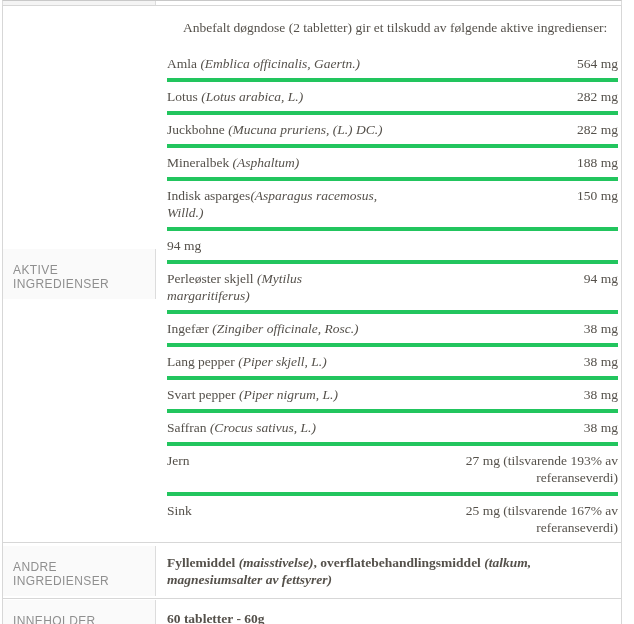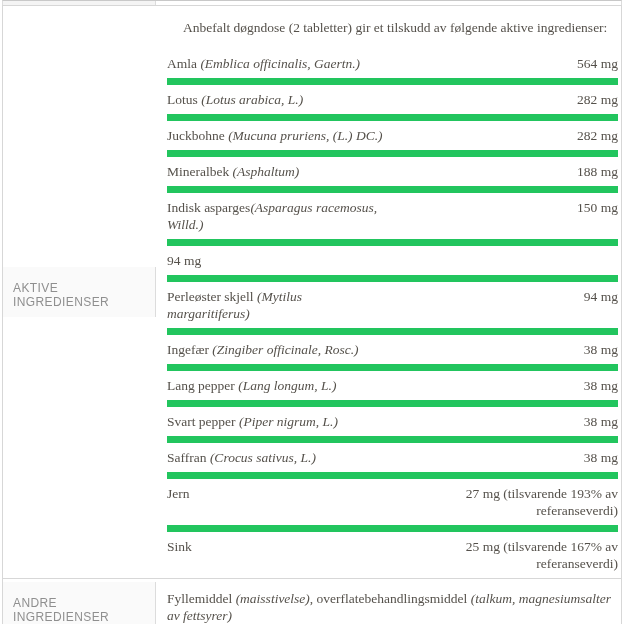--- a/index.html
+++ b/index.html
@@ -38,29 +38,29 @@
     padding: 14px 8px 8px 10px;
     font-family: "Liberation Sans", sans-serif;
     font-size: 12px; letter-spacing: 0.4px;
     color: #8f8f8f;
   }
   .content-cell {
     flex: 1 1 auto; min-width: 0;
     padding: 0 3px 0 11px;
     color: #55514b; font-size: 13.5px; line-height: 17px;
   }
-  .content-cell.simple { padding-top: 11px; padding-bottom: 10px; }
+  .content-cell.simple { padding-top: 11px; padding-bottom: 10px; font-weight: bold; }
 
   .intro { margin: 13px 0 13px 16px; white-space: nowrap; }
 
   .ing-row {
     display: flex; align-items: flex-start;
     padding: 6px 0;
   }
-  .ing-row:not(:first-child) { border-top: 7px solid #22c55e; }
+  .ing-row:not(:first-child) { border-top: 4px solid #22c55e; }
   .ing-name { flex: 1 1 auto; white-space: pre-line; padding-right: 8px; }
   .ing-amount {
     flex: 0 0 auto; max-width: 200px;
     text-align: right; white-space: pre-line; font-family: Liberation Serif, serif;
   }
   .latin { font-style: italic; margin-top: 12px; }
   .seg { font-style: normal; }
   .seg.italic { font-style: italic; }
 </style>
 </head>
@@ -114,21 +114,21 @@
 margaritiferus)</span></div>
             <div class="ing-amount">94 mg</div>
           </div>
 
           <div class="ing-row">
             <div class="ing-name"><span>Ingefær </span><span class="latin">(Zingiber officinale, Rosc.)</span></div>
             <div class="ing-amount">38 mg</div>
           </div>
 
           <div class="ing-row">
-            <div class="ing-name"><span>Lang pepper </span><span class="latin">(Lang longum, L.)</span></div>
+            <div class="ing-name"><span>Lang pepper </span><span class="latin">(Piper skjell, L.)</span></div>
             <div class="ing-amount">38 mg</div>
           </div>
 
           <div class="ing-row">
             <div class="ing-name"><span>Svart pepper </span><span class="latin">(Piper nigrum, L.)</span></div>
             <div class="ing-amount">38 mg</div>
           </div>
 
           <div class="ing-row">
             <div class="ing-name"><span>Saffran </span><span class="latin">(Crocus sativus, L.)</span></div>

